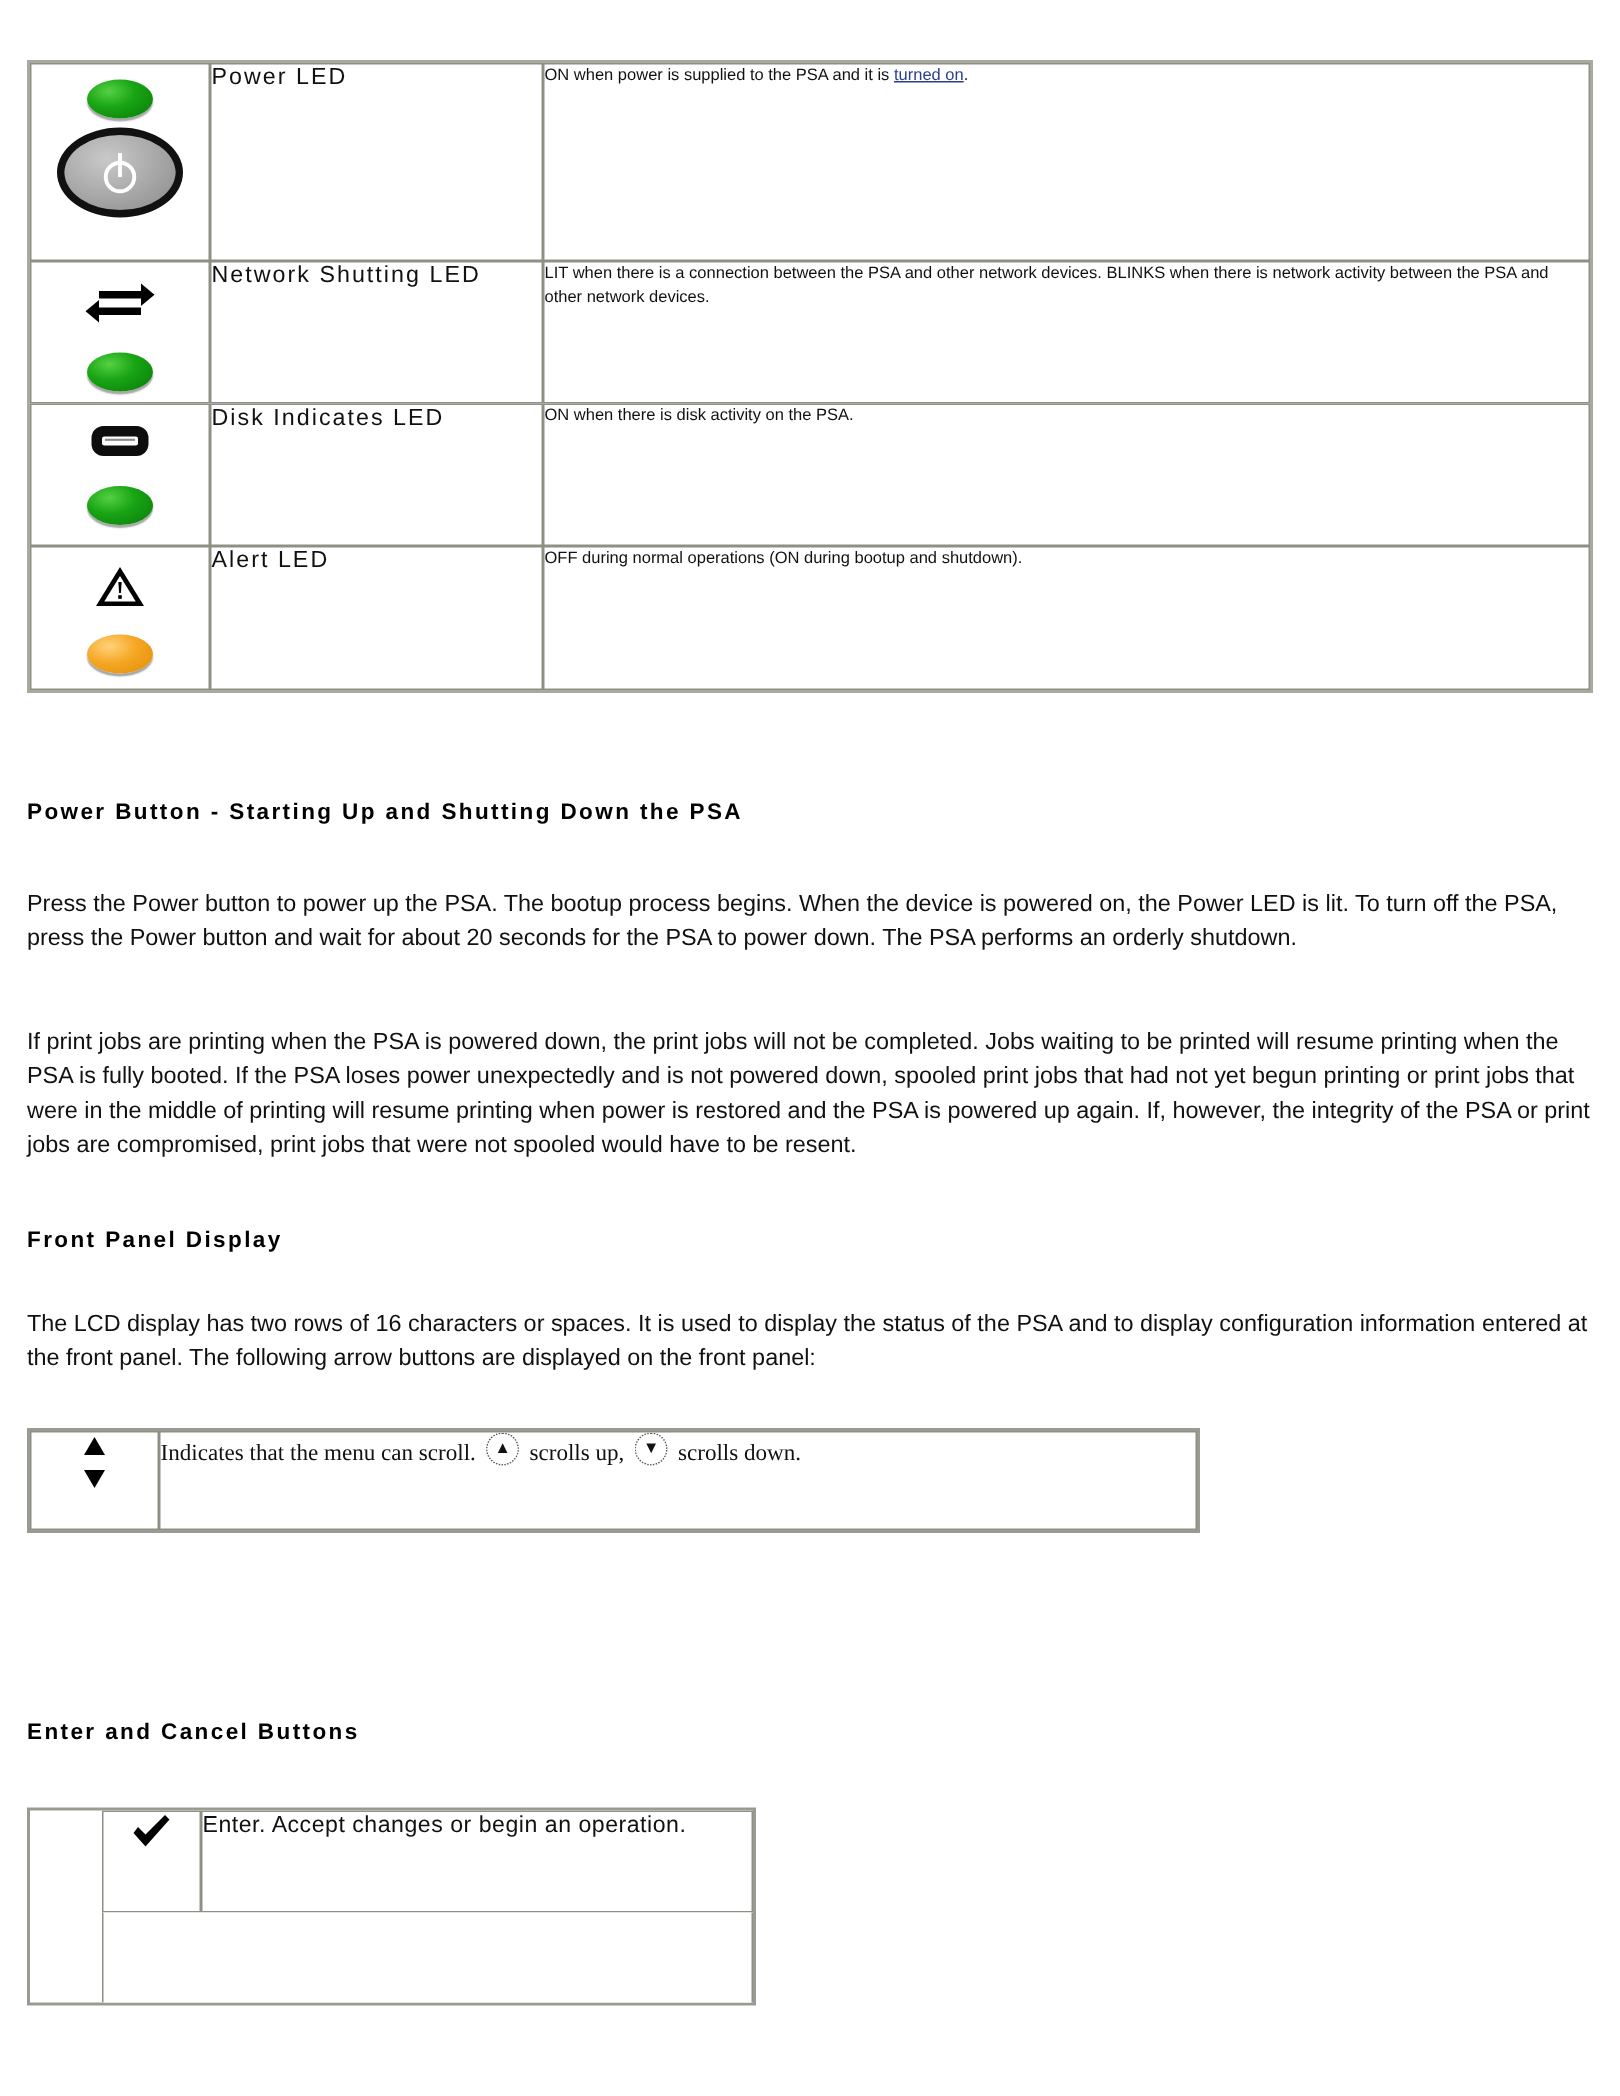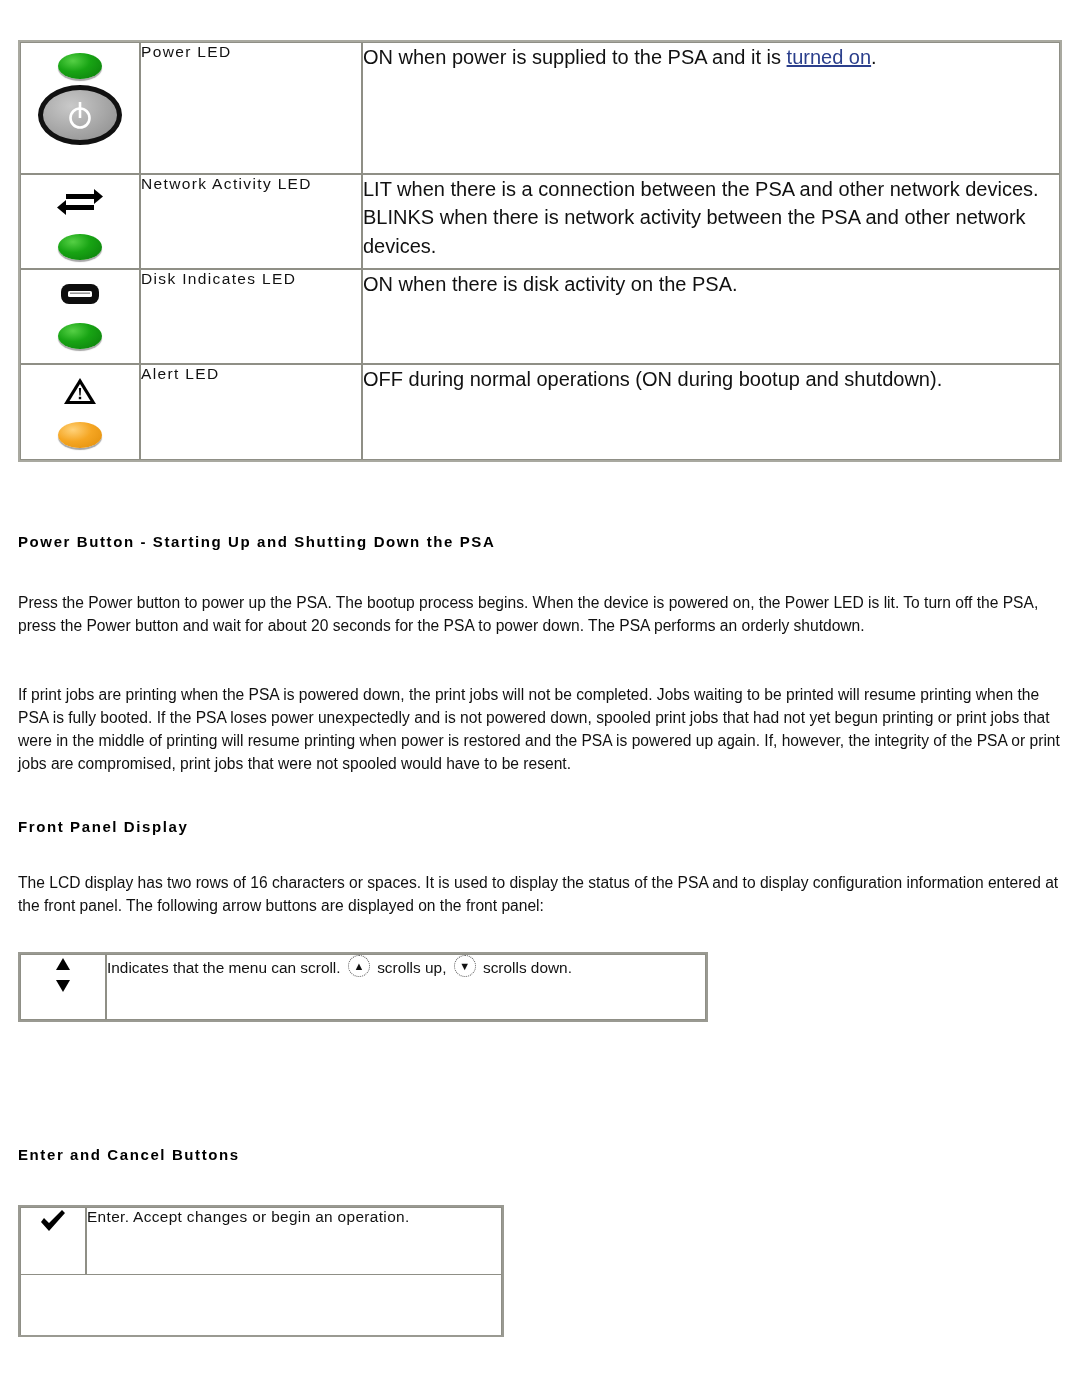--- a/index.html
+++ b/index.html
@@ -45,21 +45,21 @@
   }
   td.label-cell {
     width: 220px;
     padding: 14px 10px 10px 14px;
     font-size: 15.5px;
     letter-spacing: 1.35px;
     color: #111;
   }
   td.desc-cell {
     padding: 14px 12px 10px 16px;
-    font-size: 20px;
+    font-size: 11px;
     line-height: 1.42;
     color: #111;
     margin-left: 16px;
   }
   tr.r-power td { height: 130px; }
   tr.r-net   td { height: 93px; }
   tr.r-disk  td { height: 93px; }
   tr.r-alert td { height: 94px; }
 
   a.inline-link {
@@ -124,25 +124,26 @@
     line-height: 1.47;
     color: #111;
     width: 1042px;
   }
 
   
   table.arrow-table {
     position: absolute;
     left: 18px;
     top: 952px;
-    width: 690px;
+    width: 782px;
     border-collapse: separate;
     border-spacing: 0;
     border: 2px solid #9a9a92;
     background: #3b82f6;
+    font-family: Liberation Serif, serif;
   }
   table.arrow-table td {
     border: 1px solid #8f8f86;
     vertical-align: top;
     background: #fff;
     padding: 0;
   }
   td.arrow-icon-cell {
     width: 84px;
     text-align: center;
@@ -181,20 +182,21 @@
   
   table.enter-table {
     position: absolute;
     left: 18px;
     top: 1205px;
     width: 486px;
     border-collapse: separate;
     border-spacing: 0;
     border: 2px solid #9a9a92;
     background: #fff;
+    padding-left: 48px;
   }
   table.enter-table td {
     border: 1px solid #8f8f86;
     vertical-align: top;
     background: #fff;
     padding: 0;
   }
   td.enter-icon-cell {
     width: 64px;
     text-align: center;
@@ -245,21 +247,21 @@
                   <path d="M10 9 h28 v5 H10 z"></path>
                   <path d="M38 4 l9 7.5 -9 7.5 z"></path>
                   <path d="M10 20 h28 v5 H10 z"></path>
                   <path d="M10 15 l-9 7.5 9 7.5 z"></path>
                 </g>
               </svg>
             </div>
             <div class="led green"></div>
           </div>
         </td>
-        <td class="label-cell">Network Activity LED</td>
+        <td class="label-cell">Network Shutting LED</td>
         <td class="desc-cell">LIT when there is a connection between the PSA and other network devices. BLINKS when there is network activity between the PSA and other network devices.</td>
       </tr>
 
       <tr class="r-disk">
         <td class="icon-cell">
           <div class="icon-stack">
             <div class="disk-glyph">
               <svg width="42" height="28" viewBox="0 0 42 28">
                 <rect x="2" y="4" width="38" height="20" rx="8" ry="8" fill="#0d0d0d"></rect>
                 <rect x="9" y="11" width="24" height="6" rx="1.5" fill="#ffffff"></rect>

